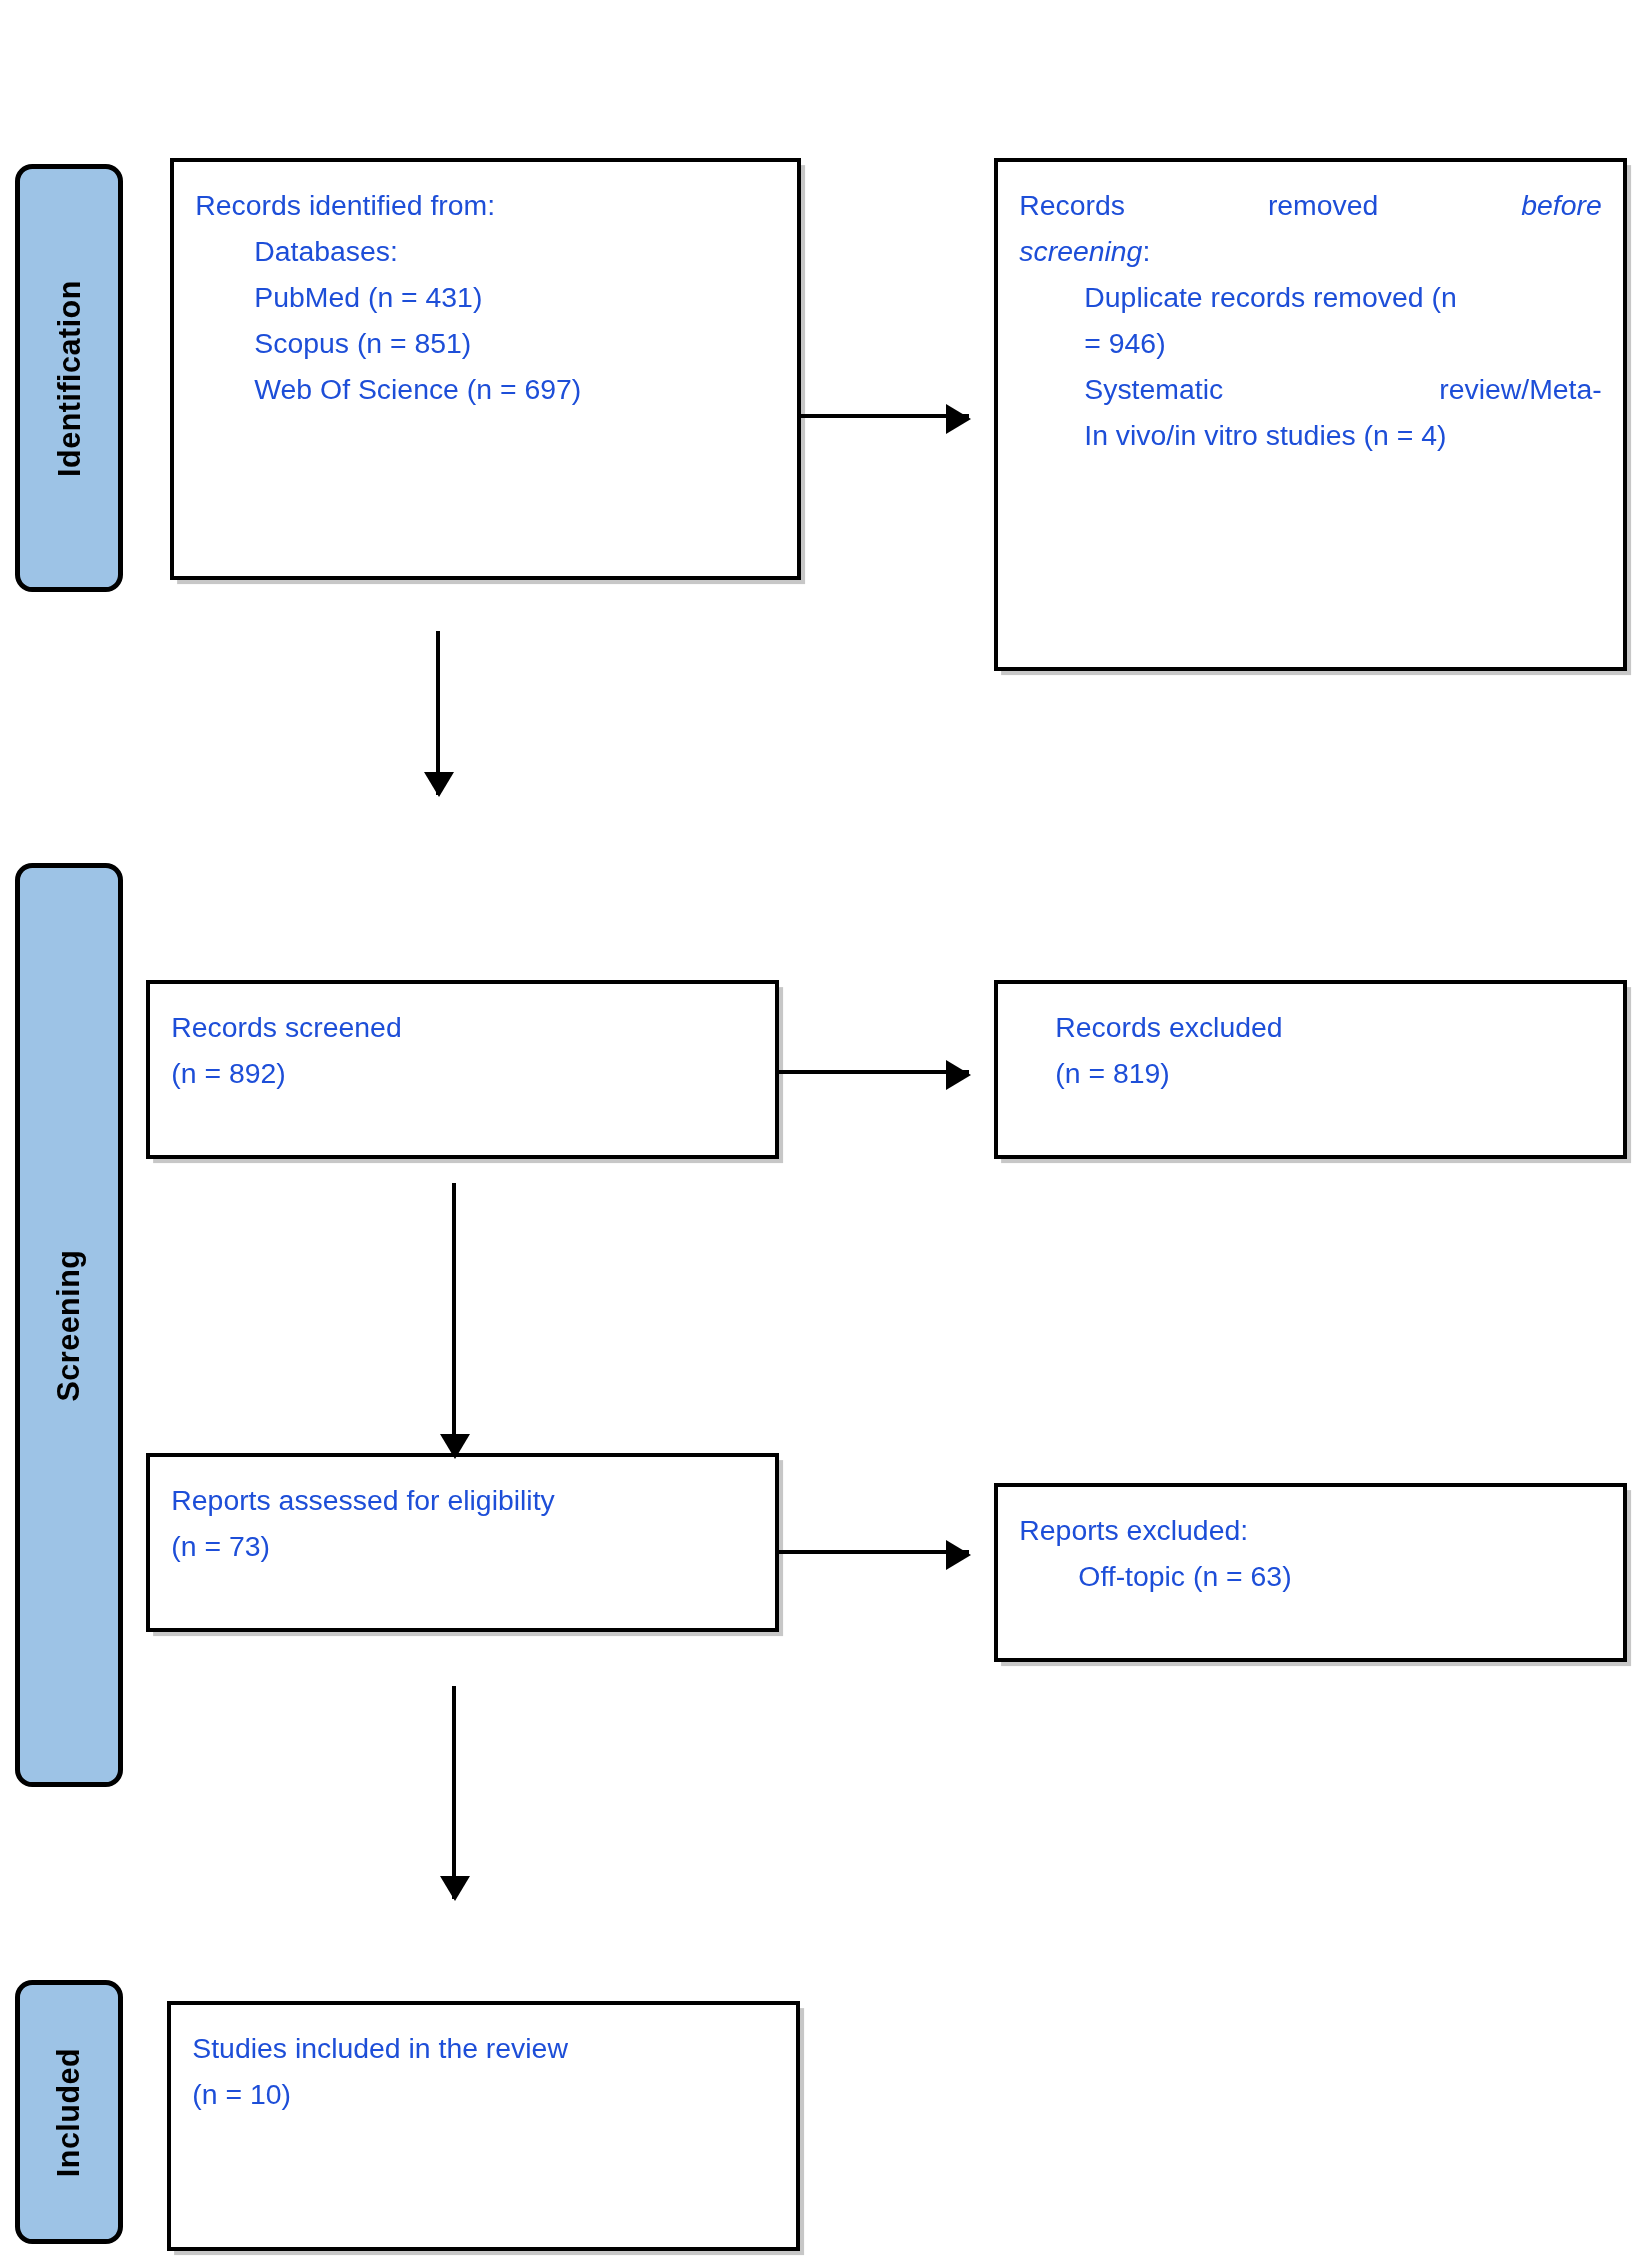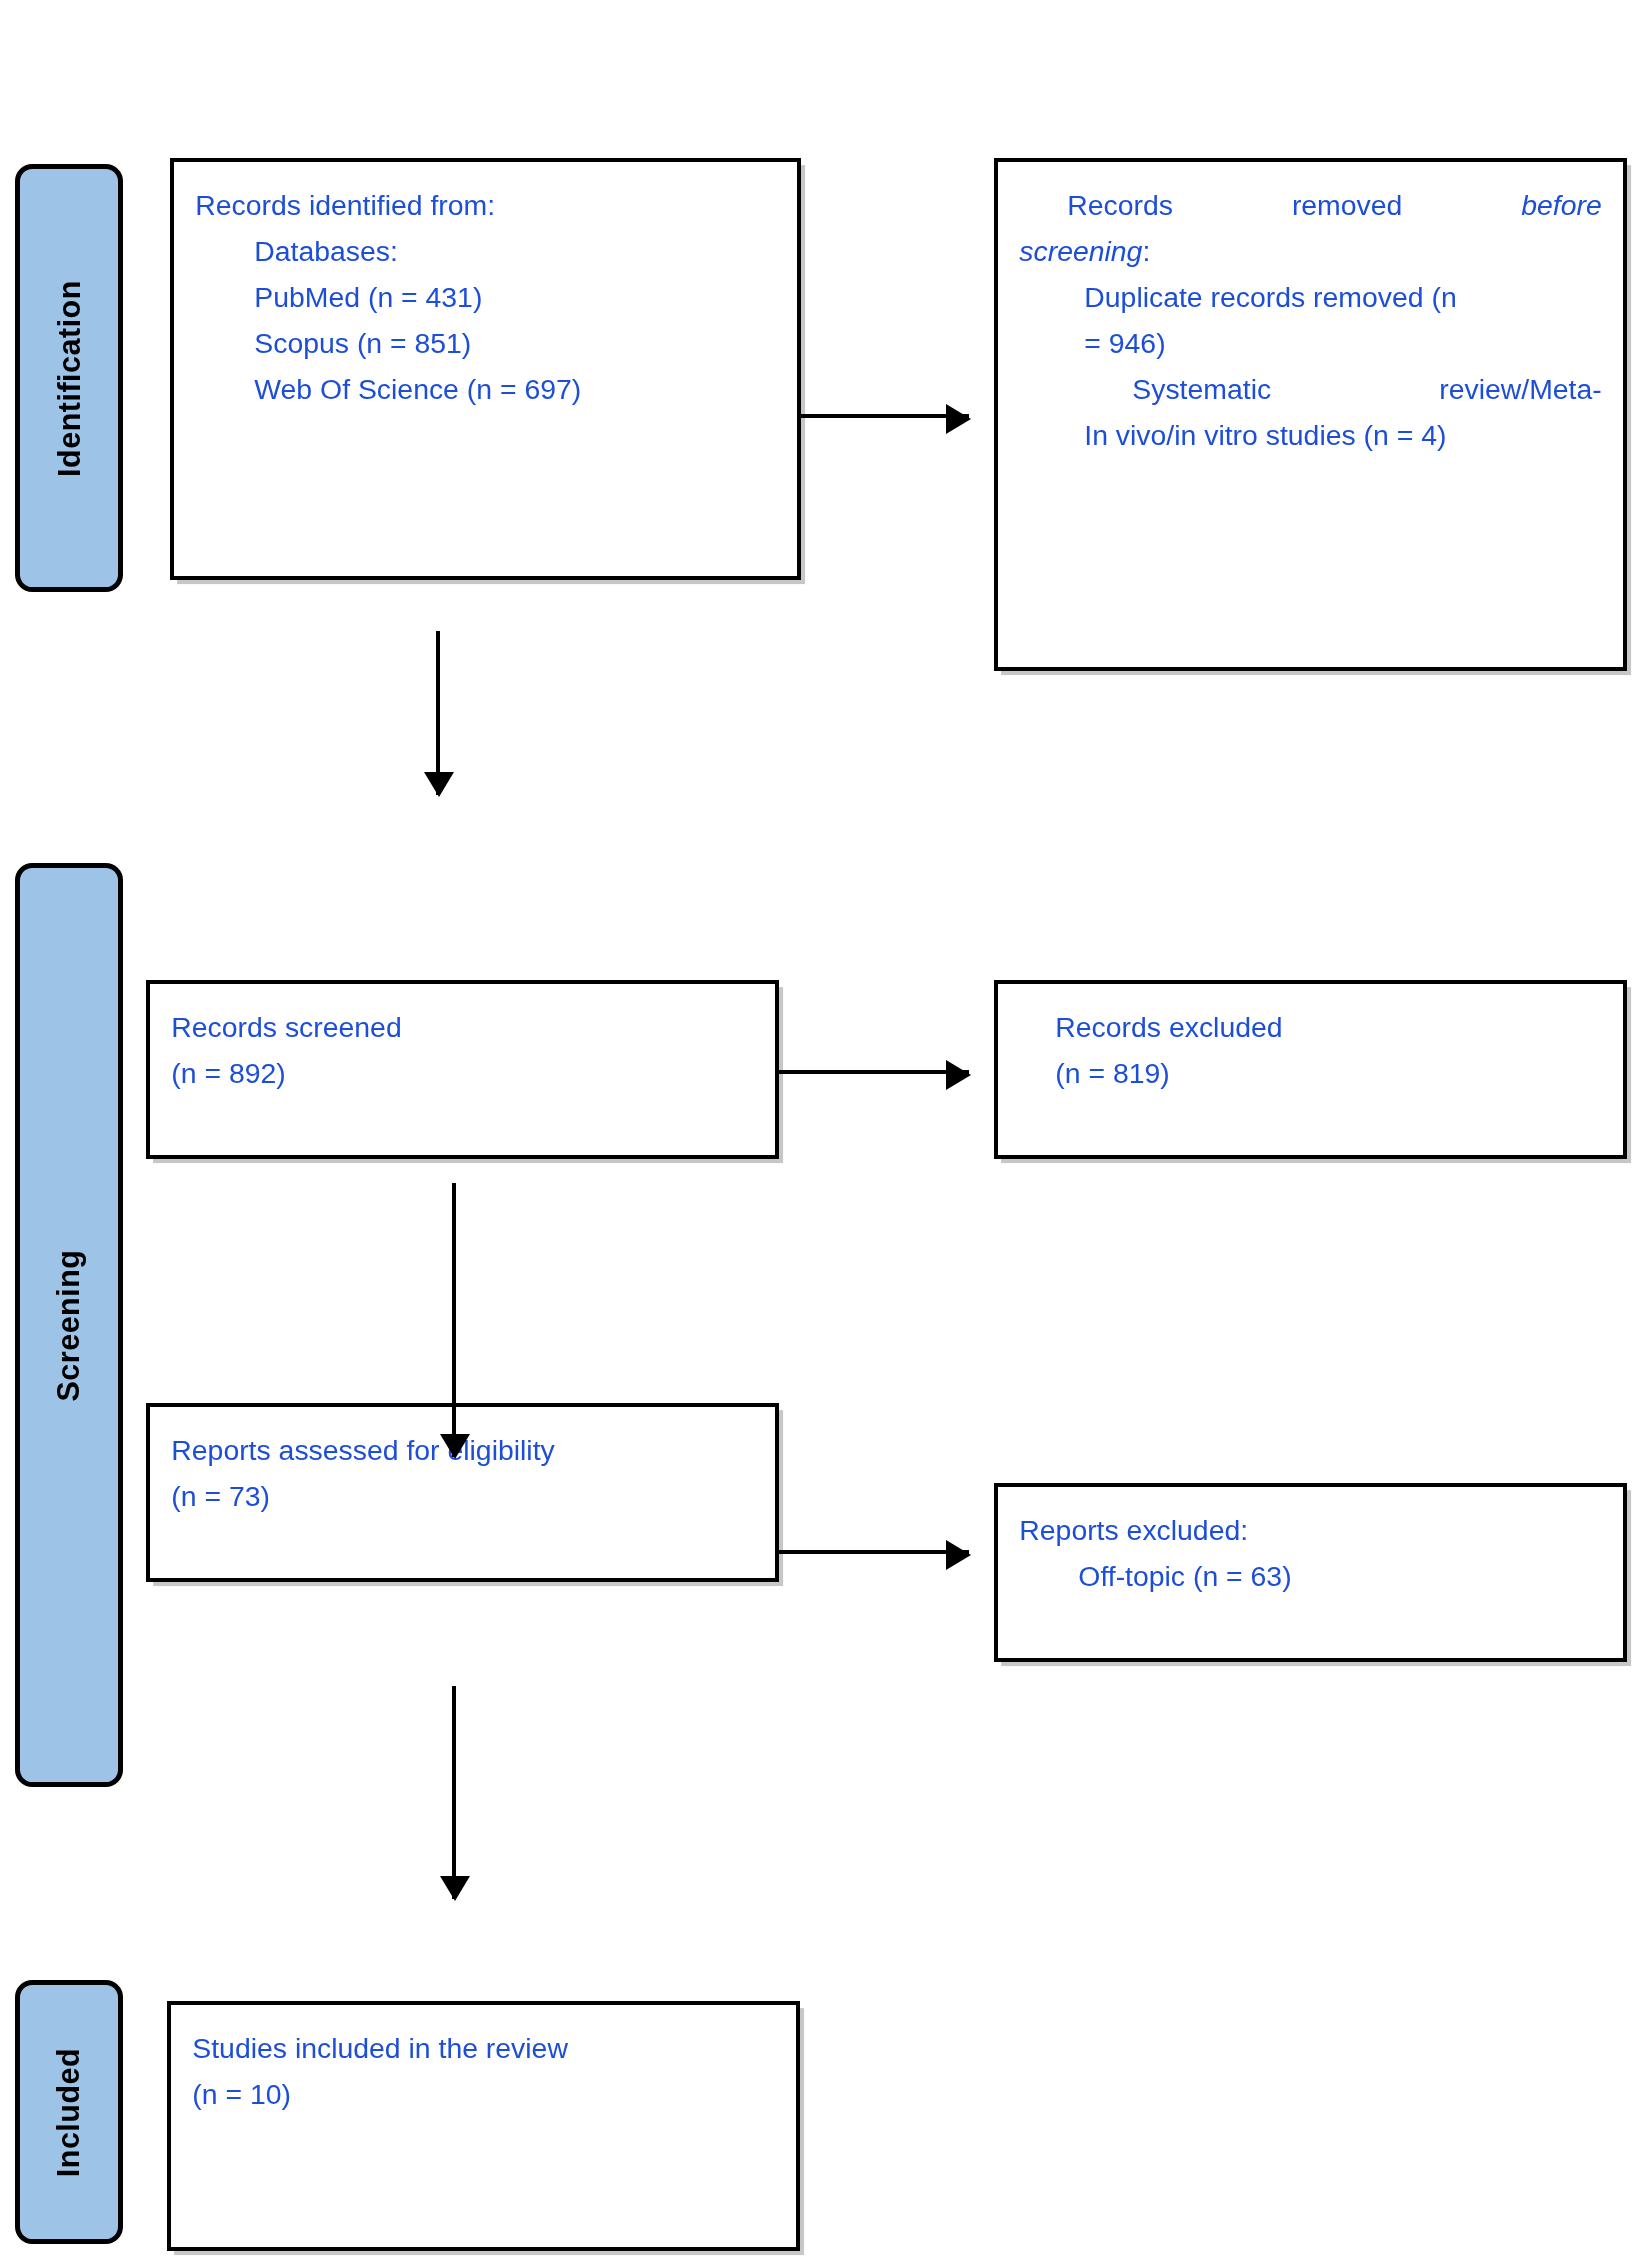--- a/index.html
+++ b/index.html
@@ -77,30 +77,29 @@
     padding: 20.3px 21.3px;
     font-size: 28.4px;
     line-height: 1.62;
     color: #1d4ed8;
   }
   .indent  { padding-left: 59px; }
   .indent2 { padding-left: 65px; }
   .just {
     text-align: justify;
     text-align-last: justify;
-    margin-left: 48px;
   }
   .ital { font-style: italic; }
 
   
   #box-identified     { left: 170px;  top: 158px;  width: 631px; height: 422px; }
   #box-removed        { left: 994px; top: 158px;  width: 633px; height: 513px; }
   #box-screened       { left: 146px;  top: 980px; width: 633px; height: 179px; }
   #box-excluded       { left: 994px; top: 980px; width: 633px; height: 179px; padding-left: 36px; }
-  #box-eligibility    { left: 146px;  top: 1403px; width: 633px; height: 179px; }
+  #box-eligibility    { left: 146px;  top: 1453px; width: 633px; height: 179px; }
   #box-rep-excluded   { left: 994px; top: 1483px; width: 633px; height: 179px; }
   #box-included       { left: 167px;  top: 2001px; width: 633px; height: 250px; }
 
   
   .arrow-h {
     position: absolute;
     height: 0;
     border-top: 4.6px solid #000000;
   }
   .arrow-h::after {

